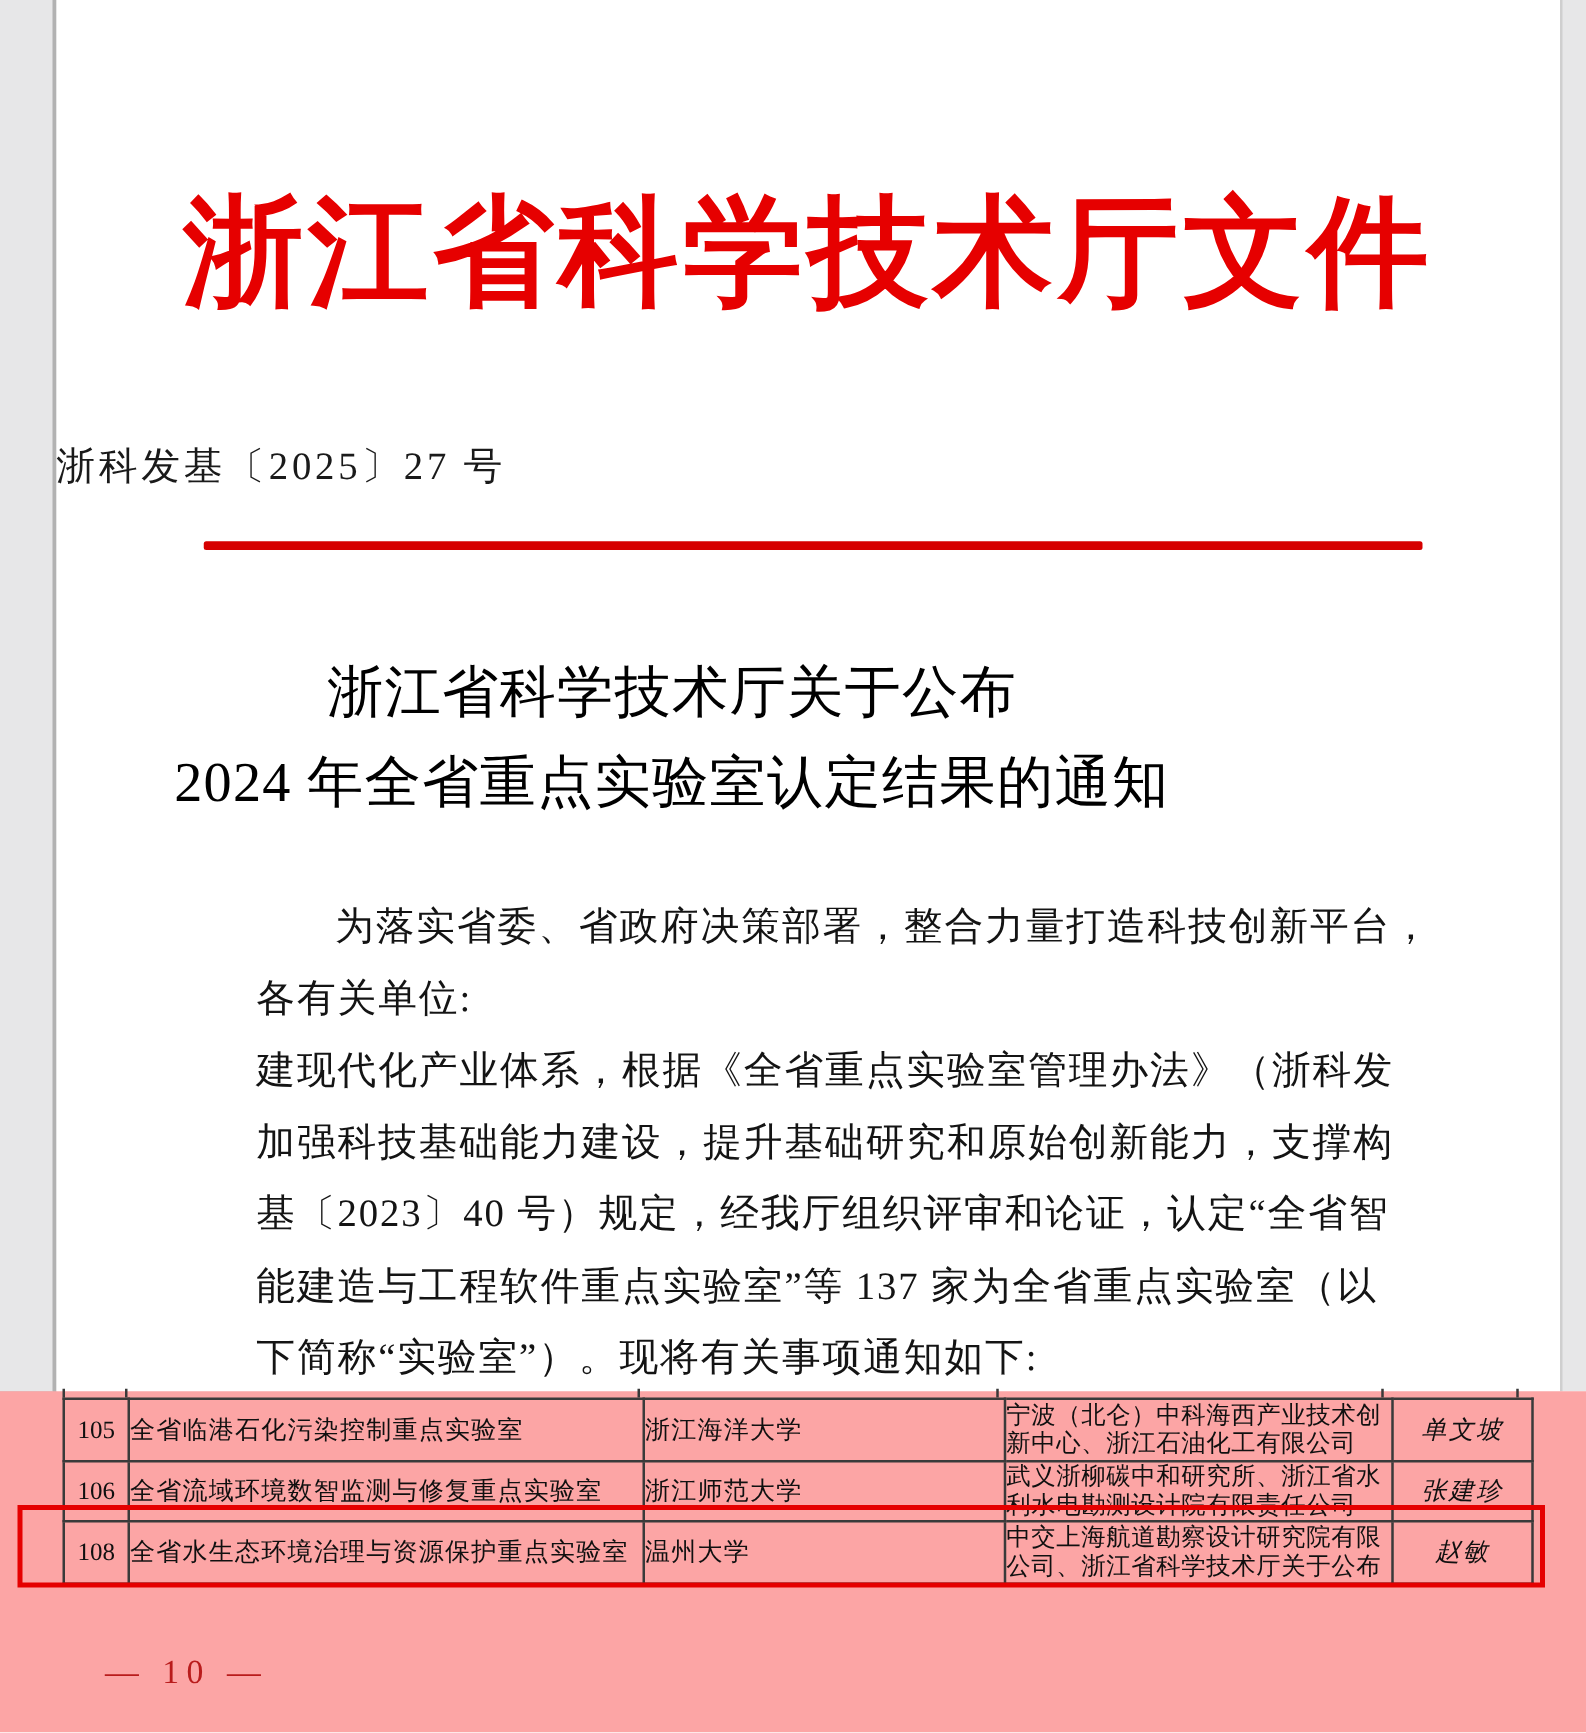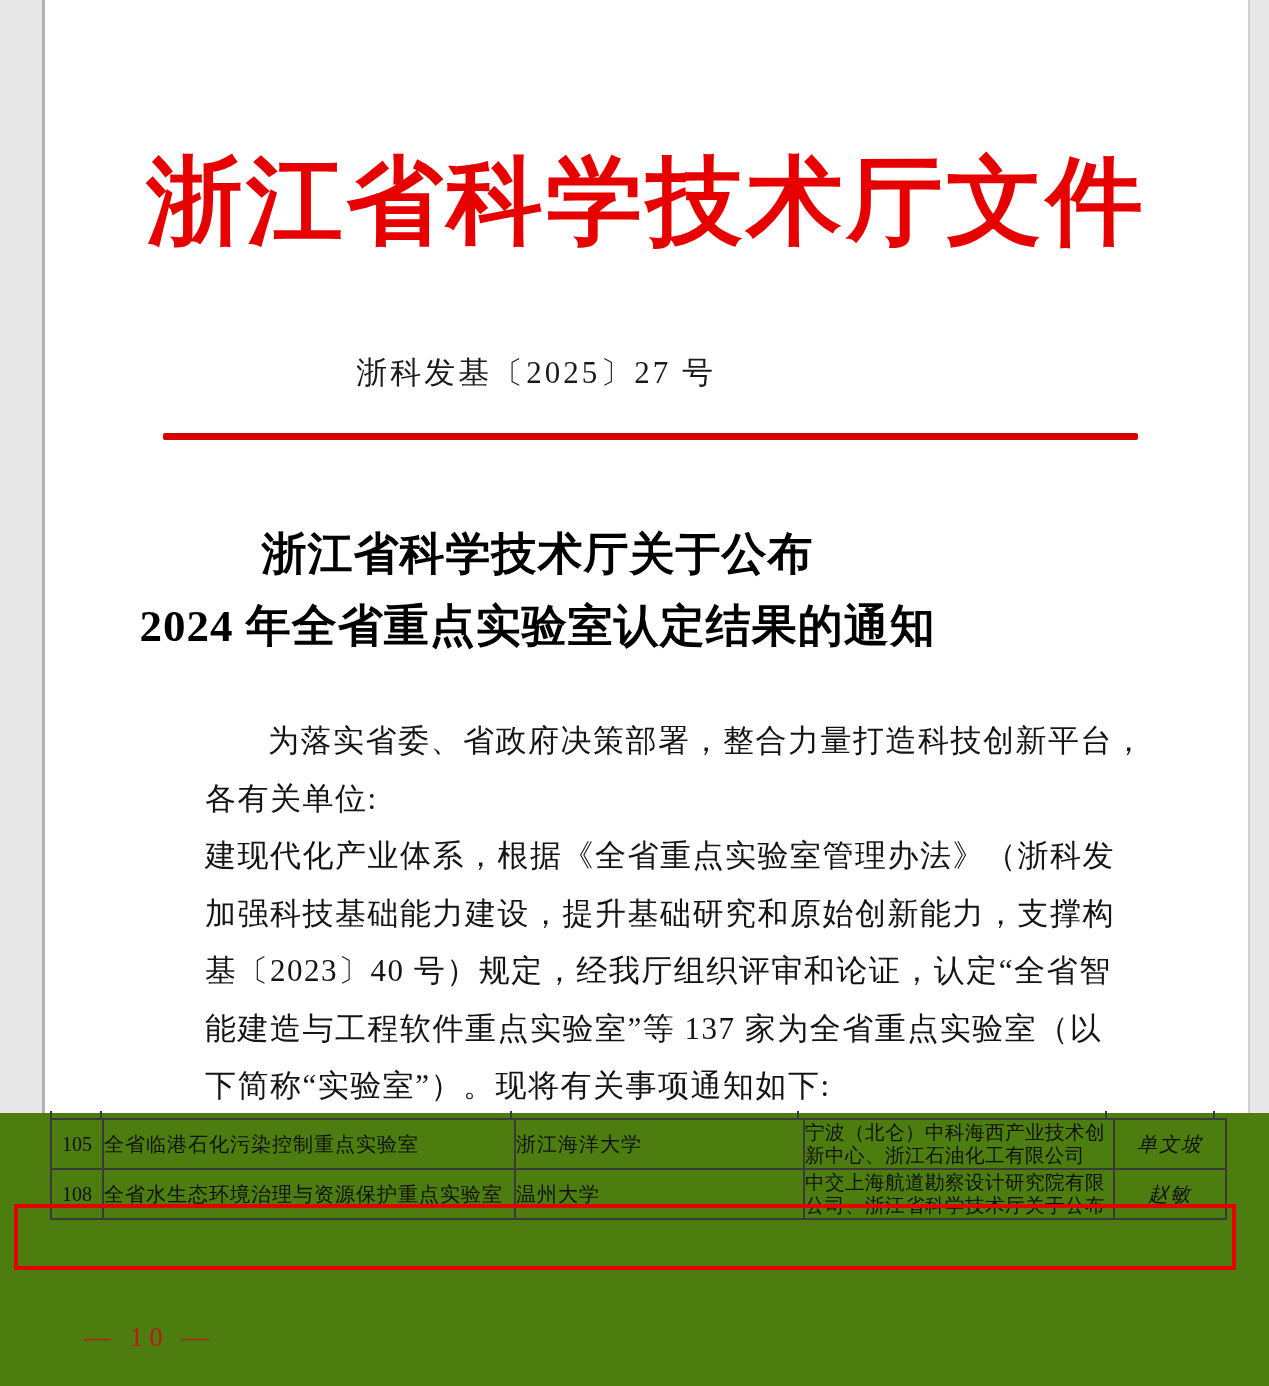--- a/index.html
+++ b/index.html
@@ -14,41 +14,41 @@
   .gutter-right{left:1248px;width:21px;border-left:2px solid #cfcfcf;}
 
   
   .doc-title{
     position:absolute;left:45px;width:1203px;top:138px;
     text-align:center;font-size:96px;font-weight:900;letter-spacing:4px;
     color:#e60000;white-space:nowrap;
   }
   .doc-number{
     position:absolute;left:45px;width:982px;top:352px;
-    text-align:center;font-size:31px;letter-spacing:3px;color:#1a1a1a;
+    font-size:31px;letter-spacing:3px;color:#1a1a1a;
   }
   .red-rule{
     position:absolute;left:163px;width:975px;top:433px;height:7px;
     background:#d60000;border-radius:2px;
   }
   .notice-title{
     position:absolute;left:45px;width:985px;text-align:center;
-    font-size:45px;font-weight:bold;color:#000;white-space:nowrap;letter-spacing:1px;
+    font-size:45px;font-weight:normal;color:#000;white-space:nowrap;letter-spacing:1px;
   }
   .notice-line1{top:524px;}
   .notice-line2{top:596px;}
   .body-block{
     position:absolute;left:205px;top:712px;width:960px;
     font-size:31px;line-height:57.5px;color:#141414;
   }
   .body-line{white-space:nowrap;letter-spacing:1.5px;}
   .body-line.indent{padding-left:63px;}
 
   
-  .table-sheet{position:absolute;left:0;top:1113px;width:1269px;height:273px;background:#4d7c0f;}
+  .table-sheet{position:absolute;left:0;top:1113px;width:1269px;height:273px;background:#fca5a5;}
   .stub{position:absolute;width:2px;height:7px;background:#3a3a3a;top:-2px;}
   table.lab-table{
     position:absolute;left:50px;top:5px;border-collapse:collapse;table-layout:fixed;
     font-size:20px;color:#101010;
   }
   table.lab-table td{
     border:2px solid #3a3a3a;padding:0;vertical-align:middle;line-height:23px;
     overflow:hidden;
   }
   td.c-no{width:50px;text-align:center;}
@@ -100,20 +100,27 @@
 
   <table class="lab-table">
     <tbody>
         <tr class="r1">
       <td class="c-no">105</td>
       <td class="c-lab">全省临港石化污染控制重点实验室</td>
       <td class="c-host">浙江海洋大学</td>
       <td class="c-partner">宁波（北仑）中科海西产业技术创新中心、浙江石油化工有限公司</td>
       <td class="c-dir">单文坡</td>
     </tr>
+    <tr class="r2">
+      <td class="c-no">106</td>
+      <td class="c-lab">全省流域环境数智监测与修复重点实验室</td>
+      <td class="c-host">浙江师范大学</td>
+      <td class="c-partner">武义浙柳碳中和研究所、浙江省水利水电勘测设计院有限责任公司</td>
+      <td class="c-dir">张建珍</td>
+    </tr>
     <tr class="r4">
       <td class="c-no">108</td>
       <td class="c-lab">全省水生态环境治理与资源保护重点实验室</td>
       <td class="c-host">温州大学</td>
       <td class="c-partner">中交上海航道勘察设计研究院有限公司、浙江省科学技术厅关于公布</td>
       <td class="c-dir">赵敏</td>
     </tr>
   </tbody>
     </table>
 </div>

